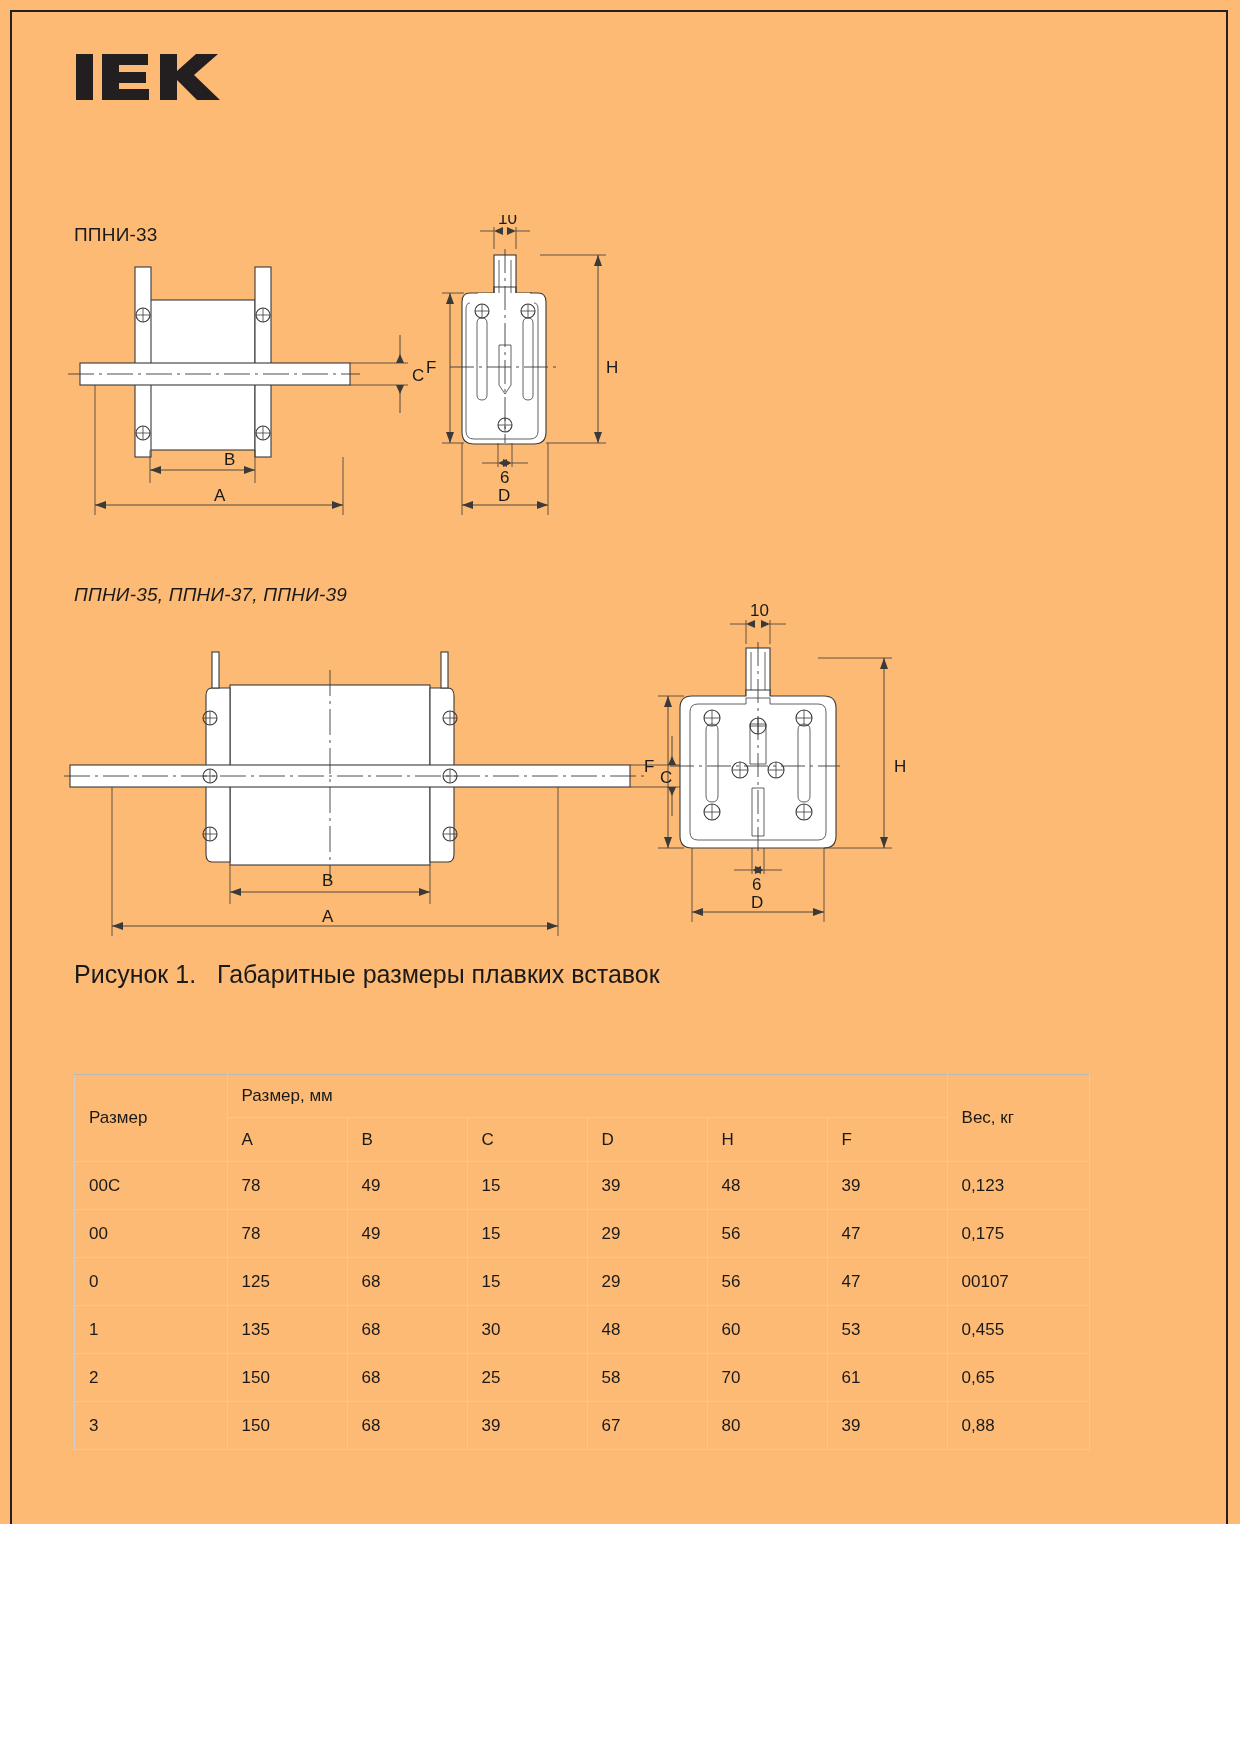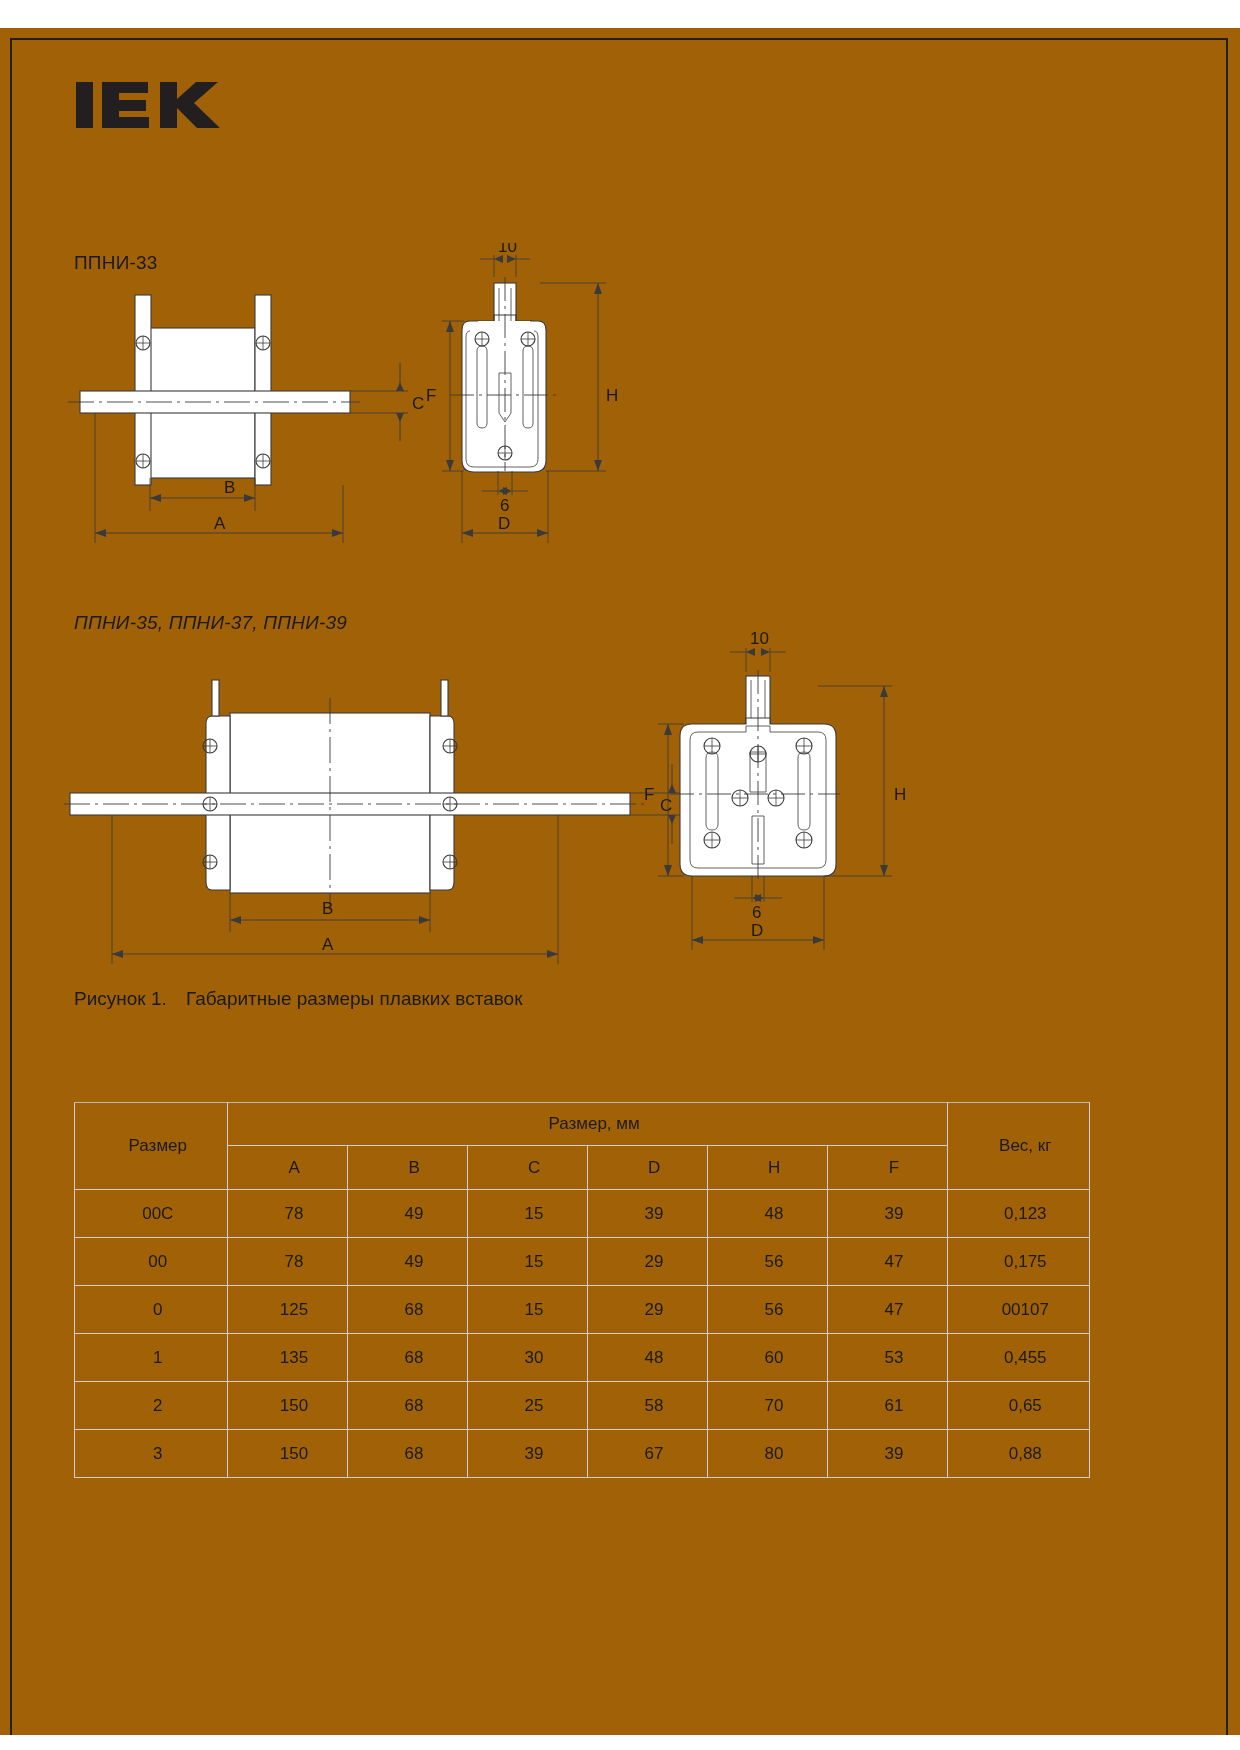--- a/index.html
+++ b/index.html
@@ -7,24 +7,23 @@
     padding: 0;
     background: #ffffff;
   }
   body {
     font-family: "Liberation Sans", sans-serif;
     color: #1a1a1a;
   }
   .page {
     position: relative;
     width: 1240px;
-    height: 1707px;
-    background: #a16207;
+    height: 1524px;
+    background: #fdba74;
     overflow: hidden;
-    margin-top: 28px;
   }
   .page-border {
     position: absolute;
     left: 10px;
     top: 10px;
     width: 1218px;
     height: 1728px;
     border: 2px solid #231f20;
     box-sizing: border-box;
   }
@@ -44,21 +43,21 @@
     color: #1a1a1a;
     white-space: nowrap;
   }
   #title-33 { left: 74px; top: 224px; }
   #title-35 { left: 74px; top: 584px; font-style: italic; }
 
   .fig-caption {
     position: absolute;
     left: 74px;
     top: 960px;
-    font-size: 19px;
+    font-size: 25px;
     white-space: nowrap;
   }
   .fig-caption .cap-num { margin-right: 14px; }
 
   
   .drawing {
     position: absolute;
   }
   #dwg1 { left: 60px; top: 215px; width: 600px; height: 330px; }
   #dwg2 { left: 420px; top: 215px; width: 240px; height: 330px; }
@@ -72,21 +71,21 @@
     top: 1074px;
     width: 1016px;
   }
   table.dim {
     border-collapse: collapse;
     width: 1016px;
     font-size: 17px;
   }
   table.dim th, table.dim td {
     border: 1px solid #cfcfcf;
-    text-align: center;
+    text-align: left;
     padding: 0 0 0 14px;
     font-weight: normal;
     height: 47px;
     vertical-align: middle;
     color: #1a1a1a;
   }
   table.dim tr.head-top th { height: 42px; }
   table.dim tr.head-sub th { height: 43px; }
   .col-g  { width: 150px; }
   .col-d  { width: 118px; }

